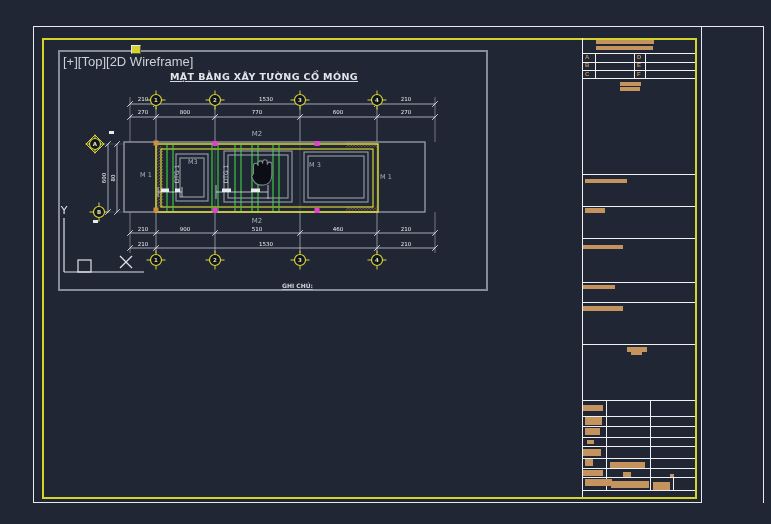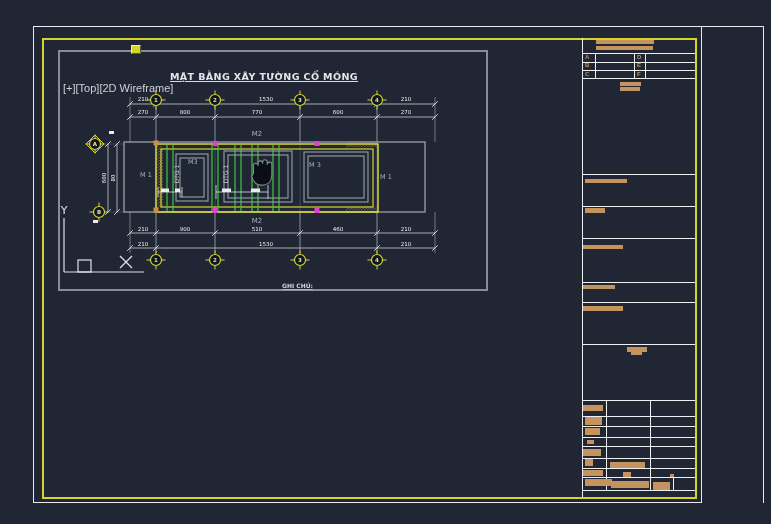--- a/index.html
+++ b/index.html
@@ -5,21 +5,21 @@
   html,body{margin:0;padding:0;background:#181d28;}
   #stage{position:relative;width:771px;height:524px;background:#202633;overflow:hidden;
          font-family:"Liberation Sans","DejaVu Sans",sans-serif;}
   .abs{position:absolute;}
   .pline{position:absolute;background:#e8eaed;}
   .tbline{position:absolute;background:#eef0f2;}
   .bar{position:absolute;background:#c4935e;}
   .tbletter{position:absolute;font-size:6px;line-height:7px;color:#c4935e;font-weight:bold;}
   #frame-yellow{position:absolute;left:42px;top:38px;width:651px;height:457px;
                 border:2px solid #d6d32b;}
-  #viewport-label{position:absolute;left:63px;top:54px;font-size:11px;color:#ccd1d8;letter-spacing:0px;margin-top:28px;}
+  #viewport-label{position:absolute;left:63px;top:54px;font-size:13px;color:#ccd1d8;letter-spacing:0px;}
   #viewport-label span{cursor:pointer;}
   #mini-icon{position:absolute;left:131px;top:45px;width:8px;height:7px;background:#d6d32b;
              border:1px solid #e8eaed;border-right-color:#5a5f3a;border-bottom-color:#5a5f3a;}
   svg text{font-family:"DejaVu Sans","Liberation Sans",sans-serif;}
   .dim{font-size:5.5px;fill:#eceff2;text-anchor:middle;}
   .lbl{font-size:6.5px;fill:#a9b1ba;}
   .lblc{font-size:7px;fill:#a9b1ba;text-anchor:middle;}
   .dtg{font-size:6px;fill:#c6ccd3;text-anchor:middle;}
   .bub{font-size:5.5px;fill:#dfe0a8;text-anchor:middle;font-weight:bold;}
 </style>

